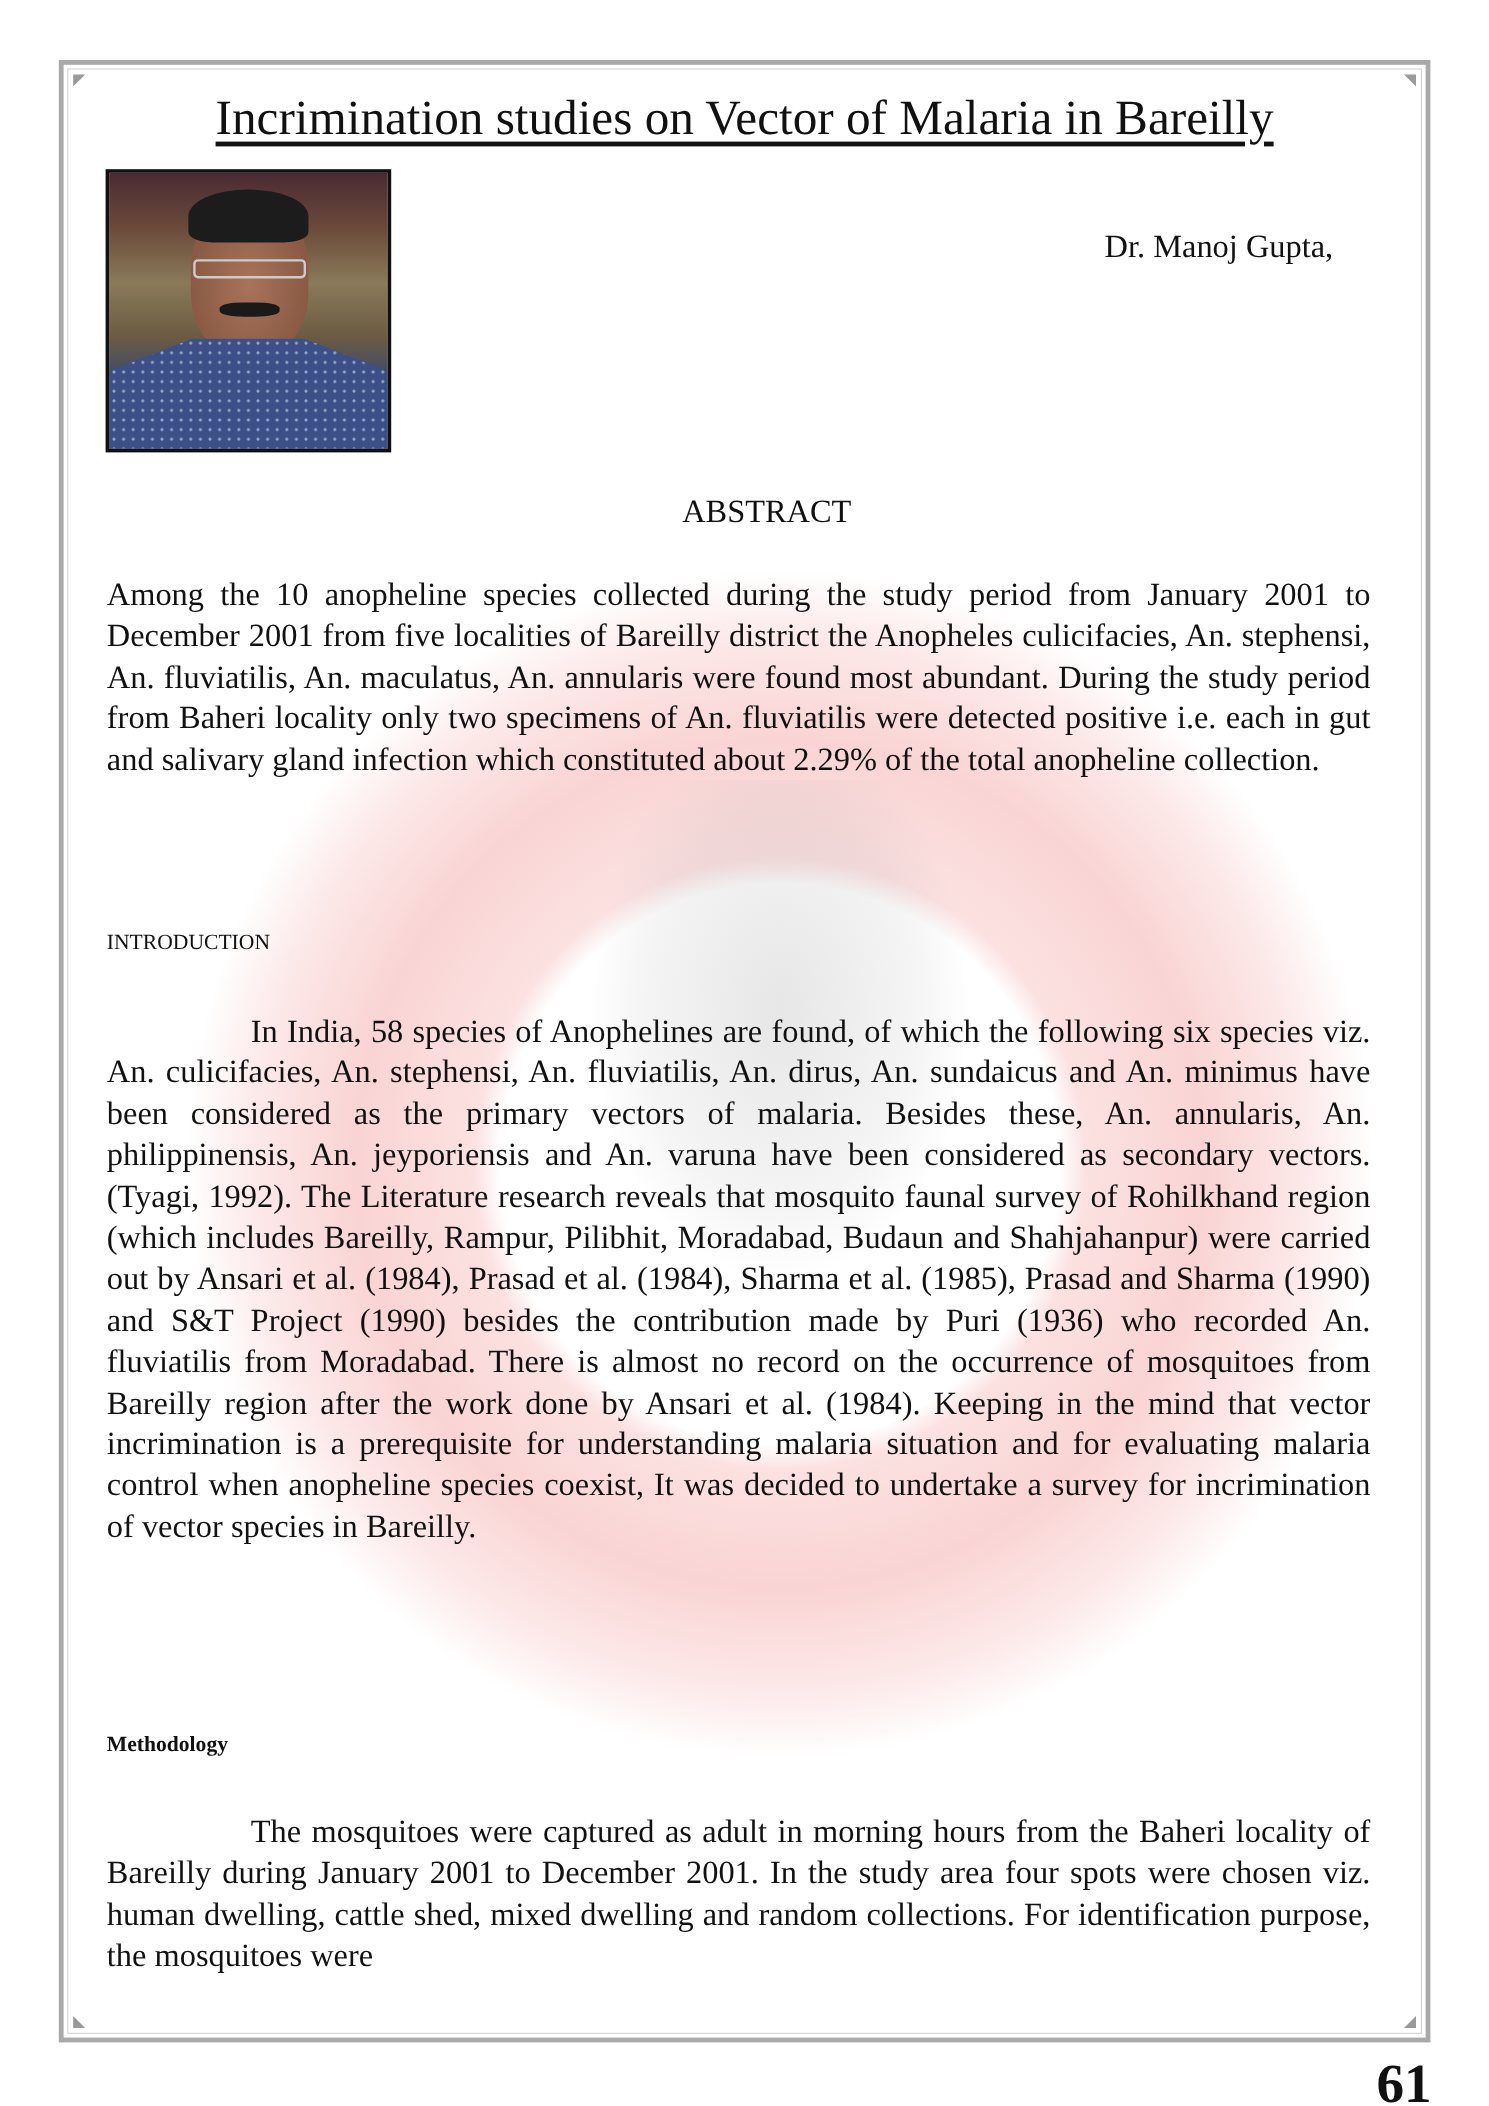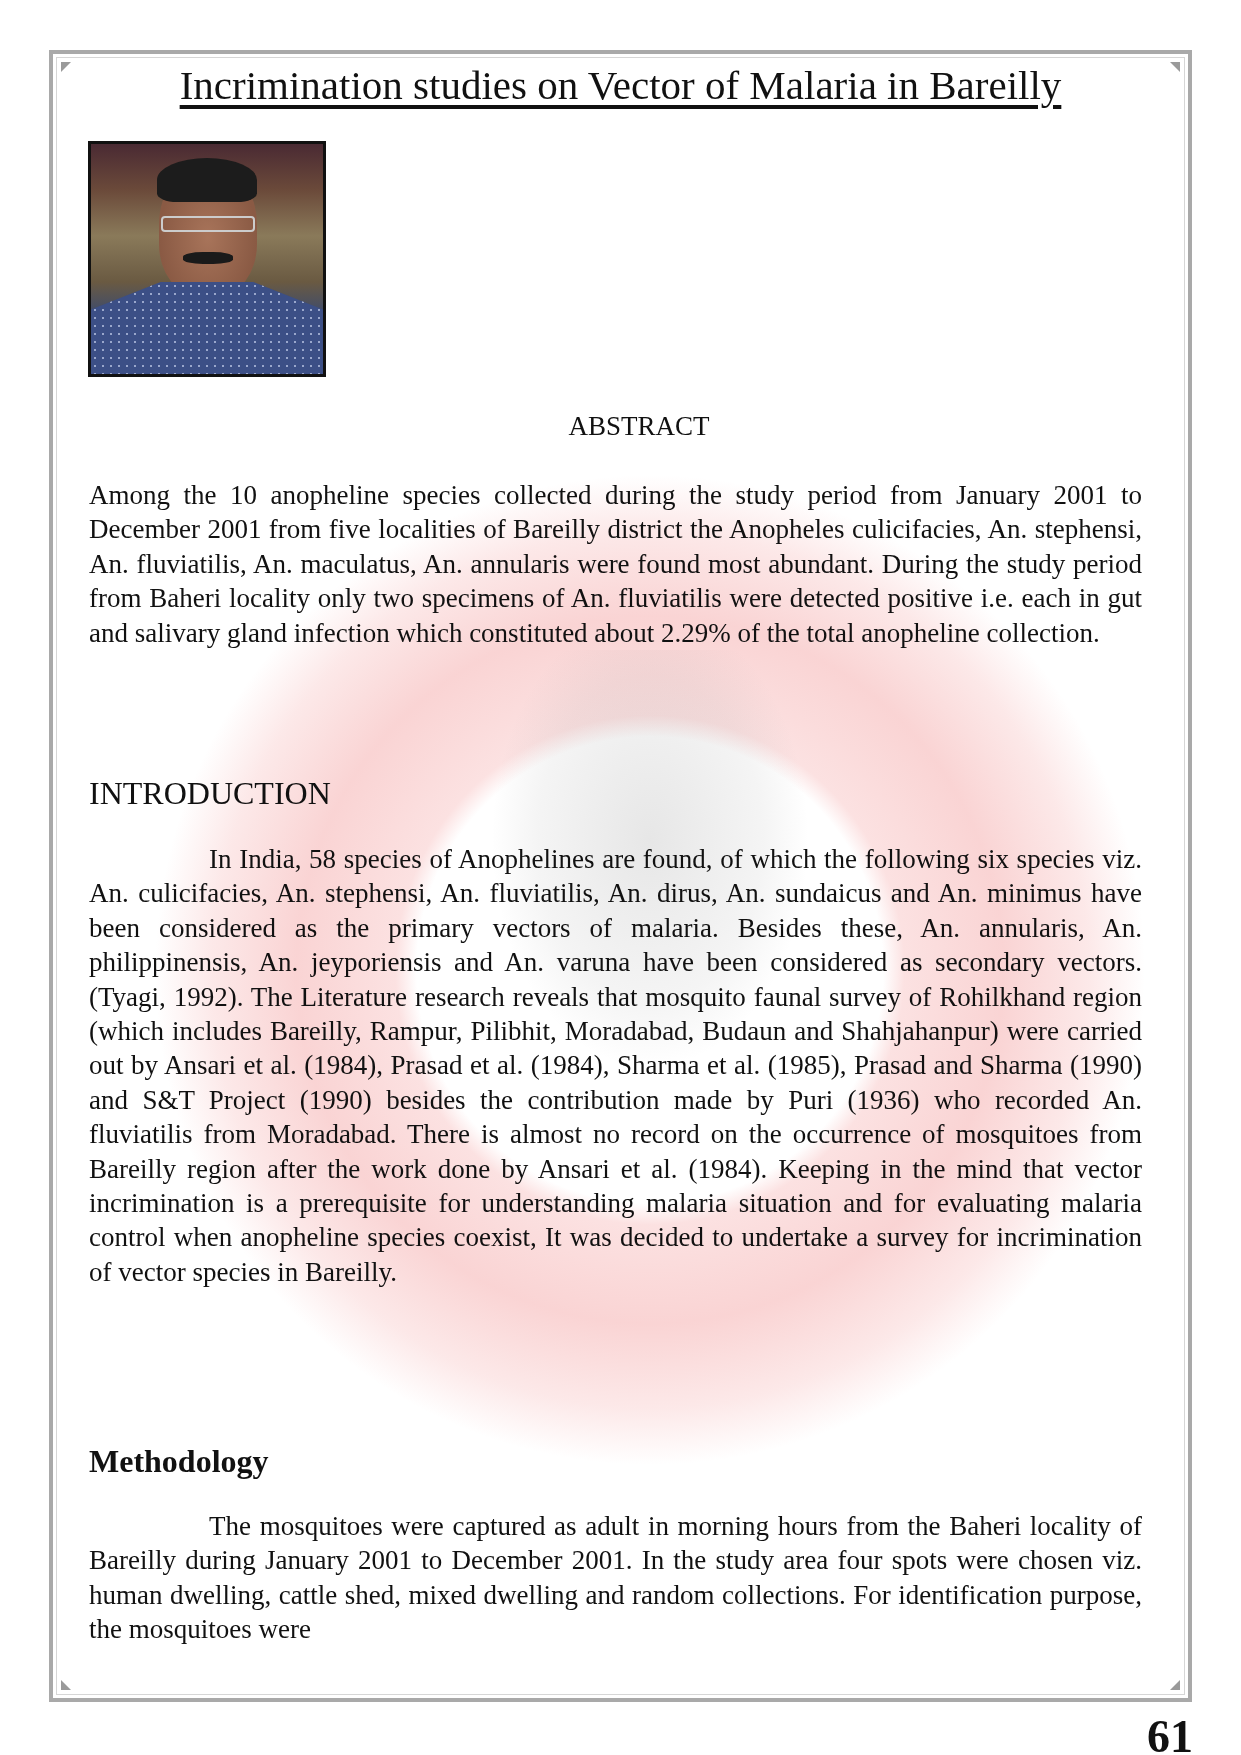--- a/index.html
+++ b/index.html
@@ -30,51 +30,52 @@
                  background: radial-gradient(ellipse at 50% 55%, #a8745a 0%, #8a5a44 70%); }
   .photo .hair { position: absolute; left: 66px; top: 14px; width: 100px; height: 44px; border-radius: 50% 50% 20% 20%; background: #1c1c1c; }
   .photo .glasses { position: absolute; left: 70px; top: 72px; width: 94px; height: 16px; border: 2px solid #ccc; border-radius: 4px; box-sizing: border-box; }
   .photo .mustache { position: absolute; left: 92px; top: 108px; width: 50px; height: 12px; background: #1a1a1a; border-radius: 40%; }
   .photo .shirt { position: absolute; left: 0; bottom: 0; width: 100%; height: 92px;
                   background: radial-gradient(circle, #9aa7cc 1px, transparent 1.5px) 0 0/8px 8px, #3c4f86;
                   clip-path: polygon(0 30%, 30% 0, 70% 0, 100% 30%, 100% 100%, 0 100%); }
 
   .author { position: absolute; right: 130px; top: 186px; text-align: right; font-size: 27px; line-height: 39px; }
   .section-center { position: absolute; left: 0; right: 0; text-align: center; font-size: 27px; }
-  .heading { position: absolute; left: 89px; font-size: 32px; }
+  .heading { position: absolute; left: 89px; font-size: 18px; }
   .para { position: absolute; left: 89px; width: 1053px; font-size: 27px; line-height: 34.4px;
           text-align: justify; }
   .para.indent { text-indent: 120px; }
   .page-num { position: absolute; right: 48px; top: 1710px; font-size: 46px; font-weight: bold; }
 </style>
 </head>
 <body>
 
 <div class="watermark">
     <div class="inner"></div>
   </div>
 
 <div class="frame">
   <span class="corner c-tl"></span>
   <span class="corner c-tr"></span>
   <span class="corner c-bl"></span>
   <span class="corner c-br"></span>
 </div>
 
-<h1 class="title" style="margin:3px;font-weight:normal;">Incrimination studies on Vector of Malaria in Bareilly</h1>
+<h1 class="title" style="margin:16px;font-weight:normal;">Incrimination studies on Vector of Malaria in Bareilly</h1>
 
 <div class="photo">
   <div class="head"></div>
     <div class="hair"></div>
     <div class="glasses"></div>
     <div class="mustache"></div>
     <div class="shirt"></div>
 </div>
 
 <div class="author">
+  <div>Dr. Manoj Gupta,</div>
 </div>
 
 <div class="section-center" style="top:411px;padding-left:37px;">ABSTRACT</div>
 <p class="para" style="top:478px;margin:0;">Among the 10 anopheline species collected during the study period from January 2001 to December 2001 from five localities of Bareilly district the Anopheles culicifacies, An. stephensi, An. fluviatilis, An. maculatus, An. annularis were found most abundant. During the study period from Baheri locality only two specimens of An. fluviatilis were detected positive i.e. each in gut and salivary gland infection which constituted about 2.29% of the total anopheline collection.</p>
 
 <div class="heading" style="top:775px;">INTRODUCTION</div>
 <p class="para indent" style="top:842px;margin:0;">In India, 58 species of Anophelines are found, of which the following six species viz. An. culicifacies, An. stephensi, An. fluviatilis, An. dirus, An. sundaicus and An. minimus have been considered as the primary vectors of malaria. Besides these, An. annularis, An. philippinensis, An. jeyporiensis and An. varuna have been considered as secondary vectors. (Tyagi, 1992). The Literature research reveals that mosquito faunal survey of Rohilkhand region (which includes Bareilly, Rampur, Pilibhit, Moradabad, Budaun and Shahjahanpur) were carried out by Ansari et al. (1984), Prasad et al. (1984), Sharma et al. (1985), Prasad and Sharma (1990) and S&amp;T Project (1990) besides the contribution made by Puri (1936) who recorded An. fluviatilis from Moradabad. There is almost no record on the occurrence of mosquitoes from Bareilly region after the work done by Ansari et al. (1984). Keeping in the mind that vector incrimination is a prerequisite for understanding malaria situation and for evaluating malaria control when anopheline species coexist, It was decided to undertake a survey for incrimination of vector species in Bareilly.</p>
 
 <div class="heading" style="top:1443px;font-weight:bold;">Methodology</div>
 <p class="para indent" style="top:1509px;margin:0;">The mosquitoes were captured as adult in morning hours from the Baheri locality of Bareilly during January 2001 to December 2001. In the study area four spots were chosen viz. human dwelling, cattle shed, mixed dwelling and random collections. For identification purpose, the mosquitoes were</p>

